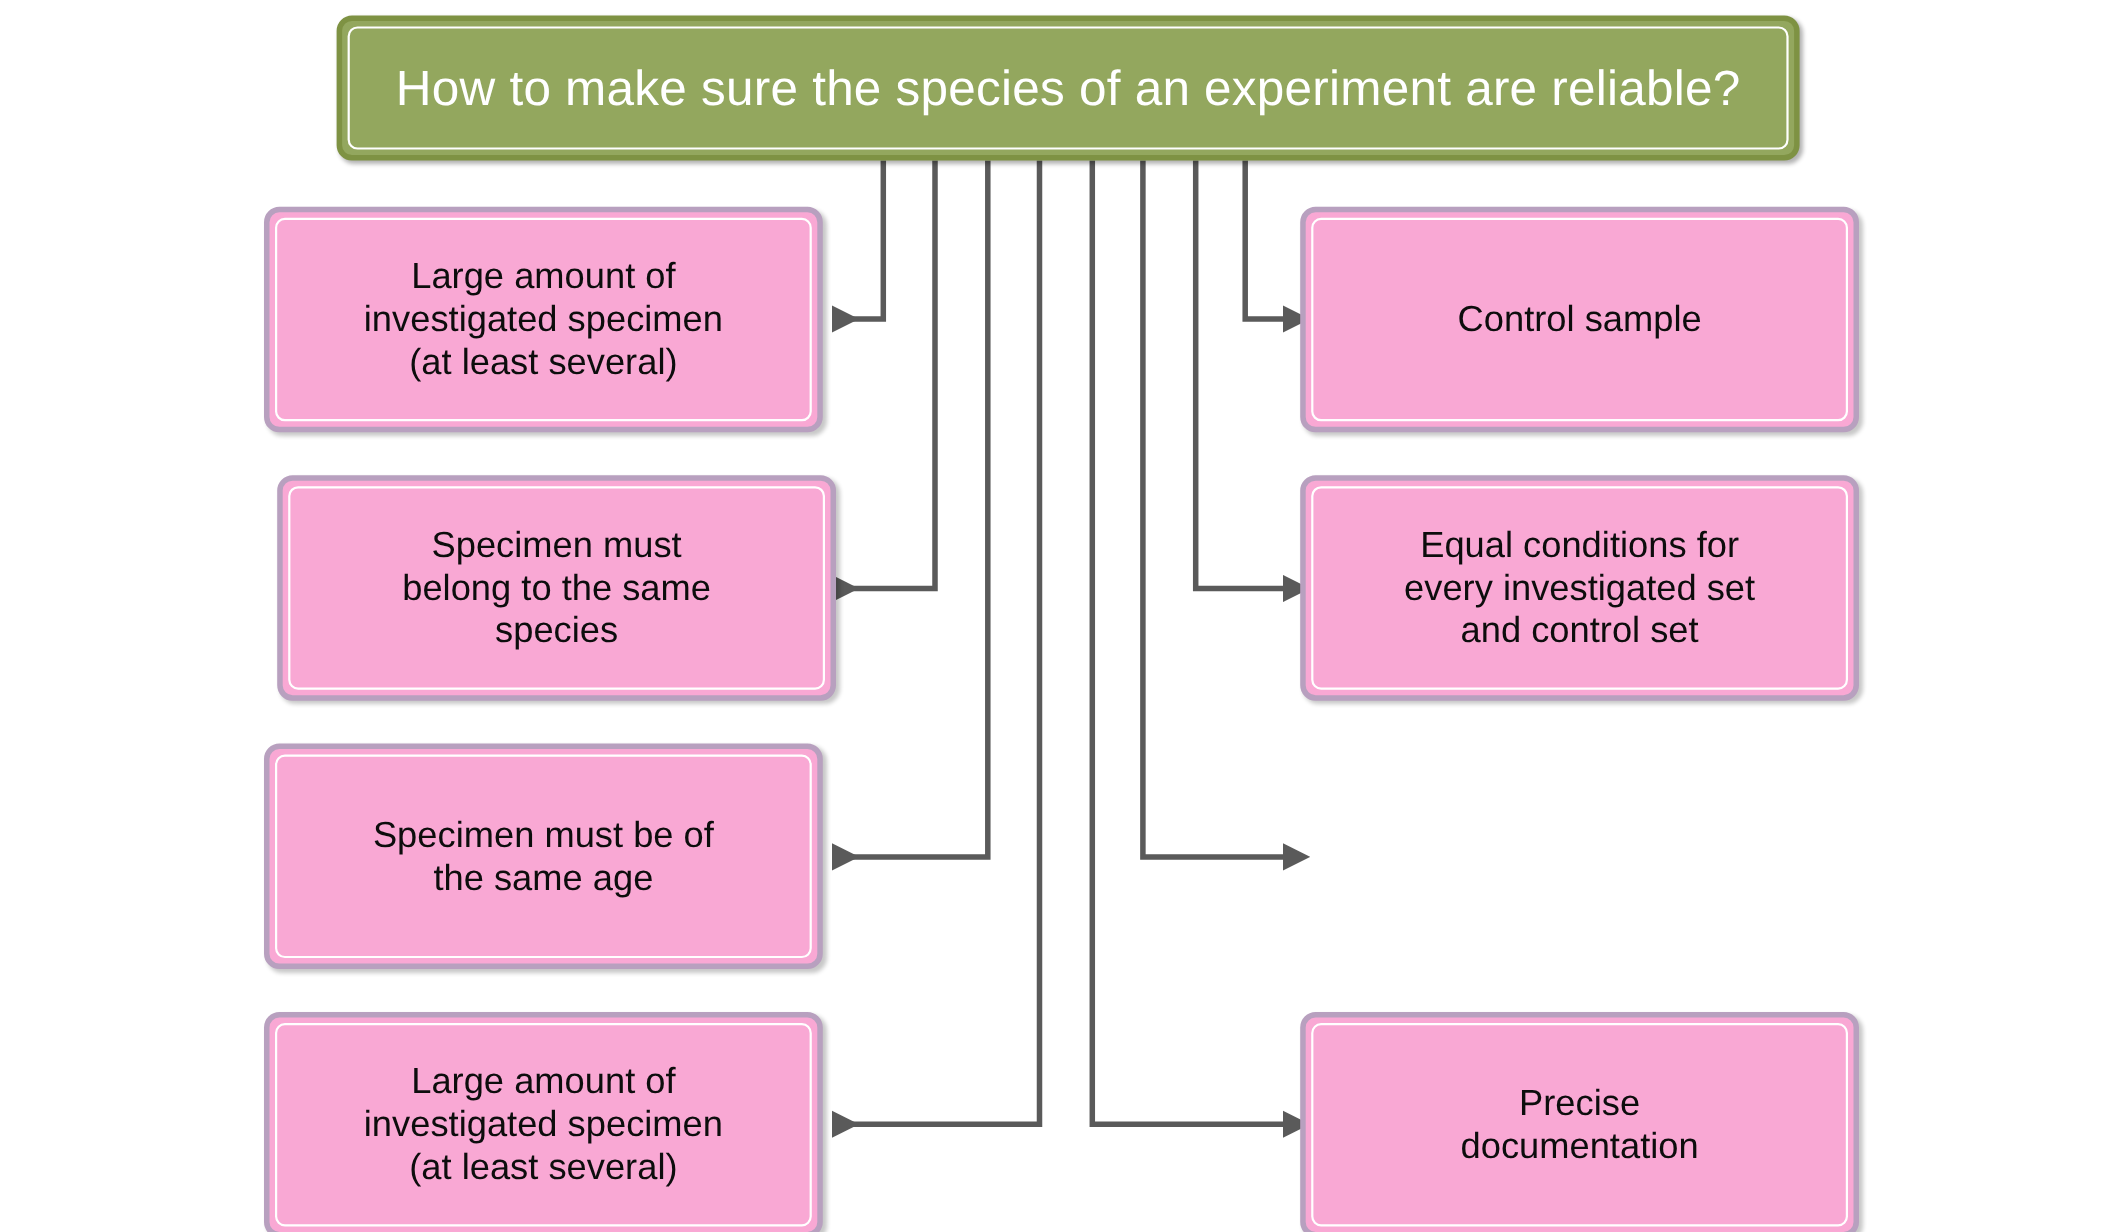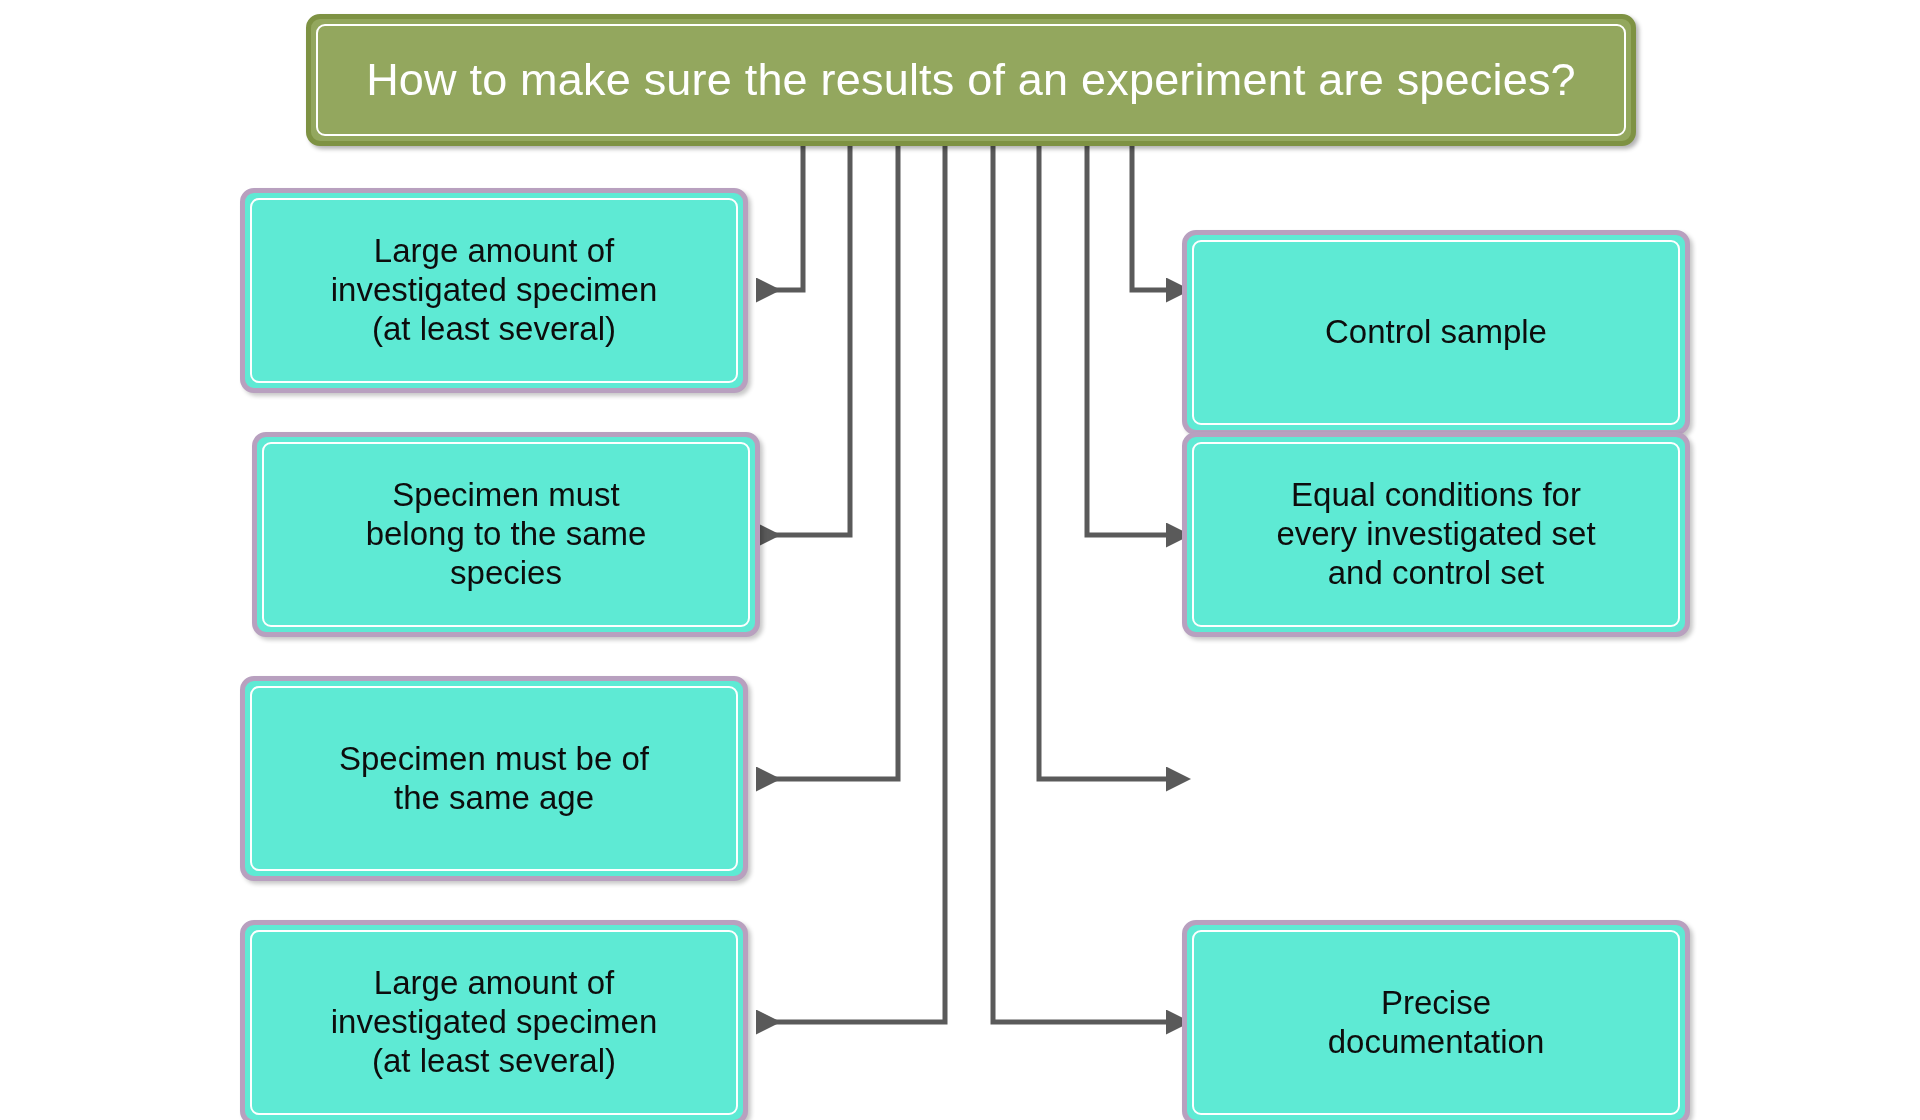--- a/index.html
+++ b/index.html
@@ -43,21 +43,21 @@
   }
   .title-node .txt{
     color:#ffffff;
     font-size:45px;
     line-height:1.12;
     letter-spacing:.2px;
   }
 
   
   .leaf{
-    background:#5eead4;
+    background:#f9a8d4;
     border:5px solid #B8A0BF;
     box-shadow:3px 3px 4px rgba(0,0,0,0.22);
   }
   .leaf .txt{
     color:#0d0d0d;
     font-size:33px;
     line-height:1.18;
   }
 
   
@@ -87,21 +87,21 @@
 
       <path d="M1132,146 L1132,290 L1170,290" marker-end="url(#ahR)"></path>
       <path d="M1087,146 L1087,535 L1170,535" marker-end="url(#ahR)"></path>
       <path d="M1039,146 L1039,779 L1170,779" marker-end="url(#ahR)"></path>
       <path d="M993,146 L993,1022 L1170,1022" marker-end="url(#ahR)"></path>
     </g>
   </svg>
 
   <div class="node title-node" style="left:306px;top:14px;width:1330px;height:132px;">
     <span class="inner"></span>
-    <span class="txt">How to make sure the results of an experiment are species?</span>
+    <span class="txt">How to make sure the species of an experiment are reliable?</span>
   </div>
 
   <div class="node leaf" style="left:240px;top:188px;width:508px;height:205px;">
     <span class="inner"></span>
     <span class="txt">Large amount of
 investigated specimen
 (at least several)</span>
   </div>
 
   <div class="node leaf" style="left:240px;top:432px;width:508px;height:205px;margin-left:12px;">
@@ -117,21 +117,21 @@
 the same age</span>
   </div>
 
   <div class="node leaf" style="left:240px;top:920px;width:508px;height:205px;">
     <span class="inner"></span>
     <span class="txt">Large amount of
 investigated specimen
 (at least several)</span>
   </div>
 
-  <div class="node leaf" style="left:1182px;top:188px;width:508px;height:205px;margin-top:42px;">
+  <div class="node leaf" style="left:1182px;top:188px;width:508px;height:205px;">
     <span class="inner"></span>
     <span class="txt">Control sample</span>
   </div>
 
   <div class="node leaf" style="left:1182px;top:432px;width:508px;height:205px;">
     <span class="inner"></span>
     <span class="txt">Equal conditions for
 every investigated set
 and control set</span>
   </div>

